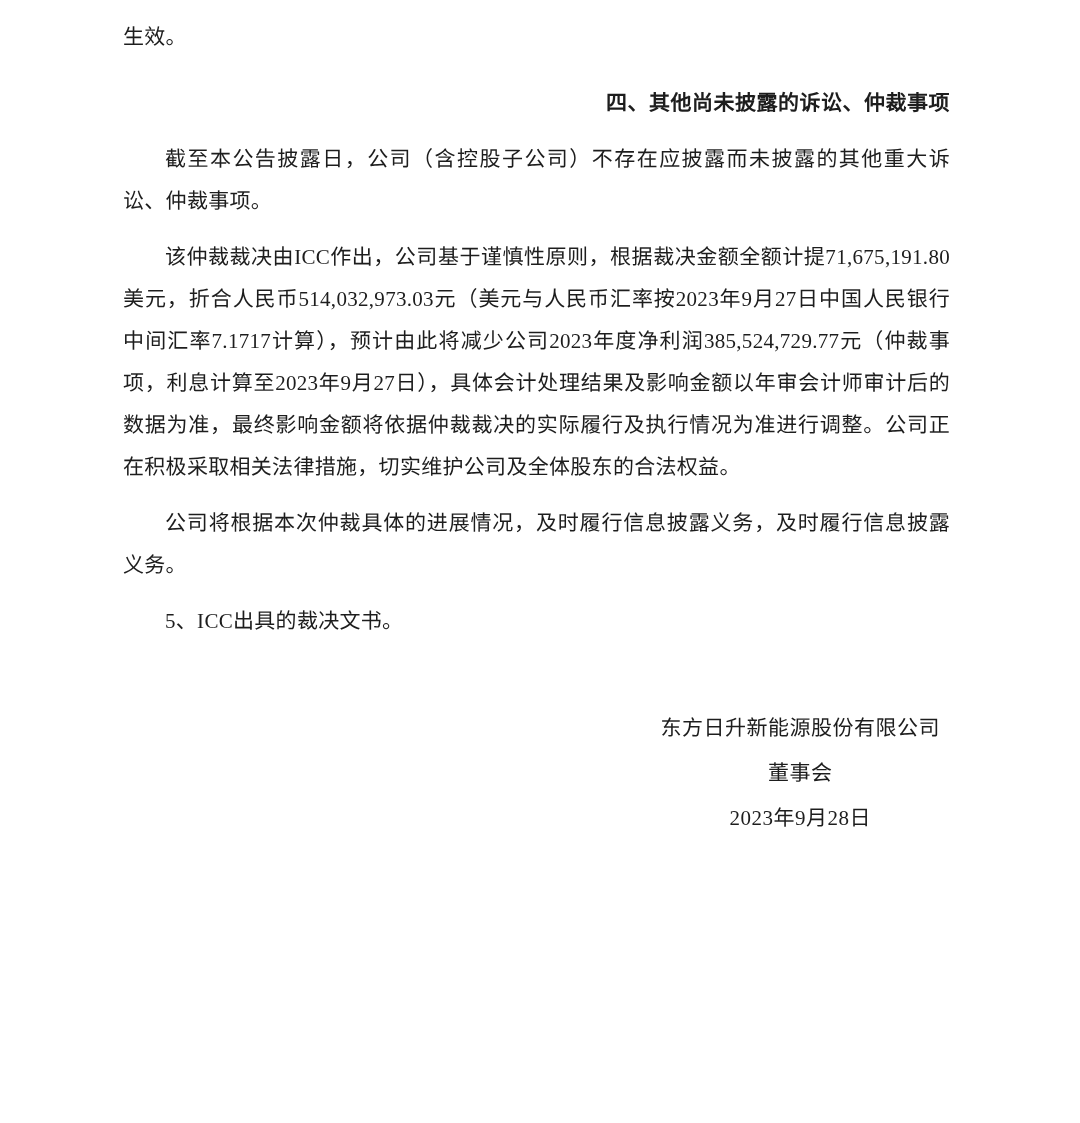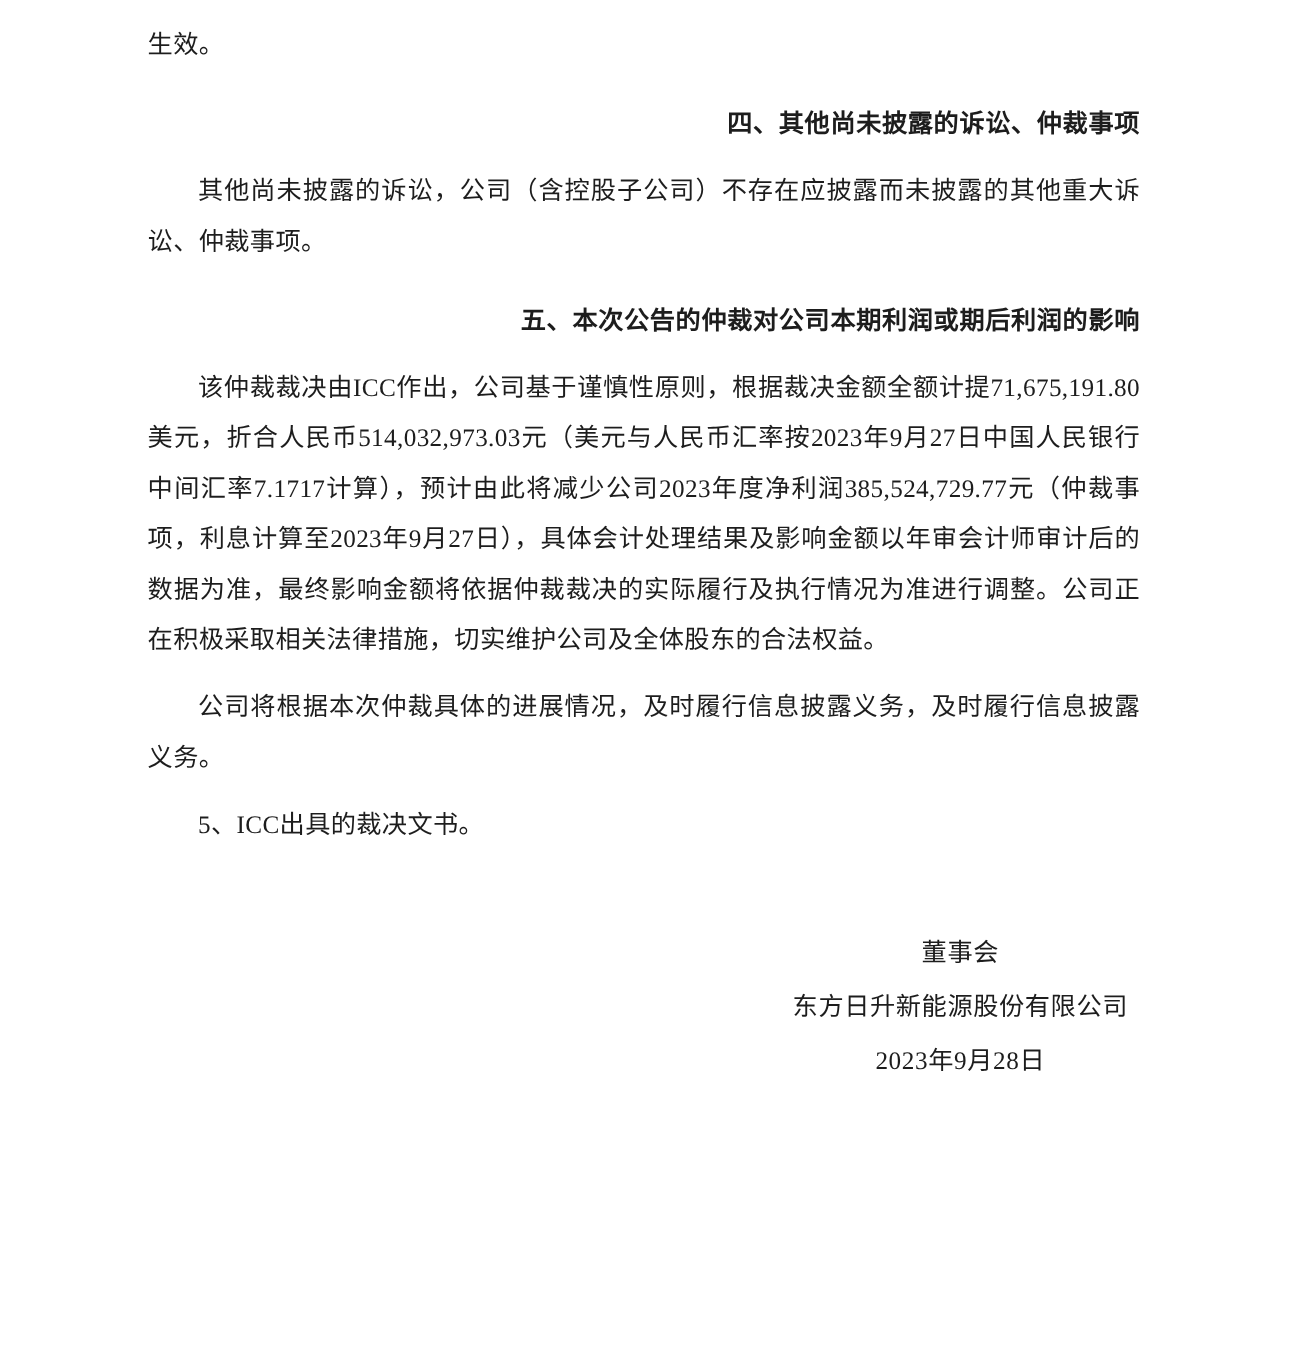--- a/index.html
+++ b/index.html
@@ -61,31 +61,30 @@
 </style>
 </head>
 <body>
 
 <div class="page">
 
   <p class="para">生效。</p>
 
   <h2 class="heading">四、其他尚未披露的诉讼、仲裁事项</h2>
 
-  <p class="para indent body-gap">其他尚未披露的诉讼，公司（含控股子公司）不存在应披露而未披露的其他重大诉讼、仲裁事项。</p>
+  <p class="para indent body-gap">截至本公告披露日，公司（含控股子公司）不存在应披露而未披露的其他重大诉讼、仲裁事项。</p>
 
-  <h2 class="heading">五、本次公告的仲裁对公司本期利润或期后利润的影响</h2>
 
   <p class="para indent body-gap">该仲裁裁决由ICC作出，公司基于谨慎性原则，根据裁决金额全额计提71,675,191.80美元，折合人民币514,032,973.03元（美元与人民币汇率按2023年9月27日中国人民银行中间汇率7.1717计算），预计由此将减少公司2023年度净利润385,524,729.77元（仲裁事项，利息计算至2023年9月27日），具体会计处理结果及影响金额以年审会计师审计后的数据为准，最终影响金额将依据仲裁裁决的实际履行及执行情况为准进行调整。公司正在积极采取相关法律措施，切实维护公司及全体股东的合法权益。</p>
 
   <p class="para indent body-gap">公司将根据本次仲裁具体的进展情况，及时履行信息披露义务，及时履行信息披露义务。</p>
 
 
   <p class="para indent body-gap">5、ICC出具的裁决文书。</p>
 
 
   <div class="signature">
+    <p>东方日升新能源股份有限公司</p>
     <p>董事会</p>
-    <p>东方日升新能源股份有限公司</p>
     <p>2023年9月28日</p>
   </div>
 
 </div>
 
 </body></html>

